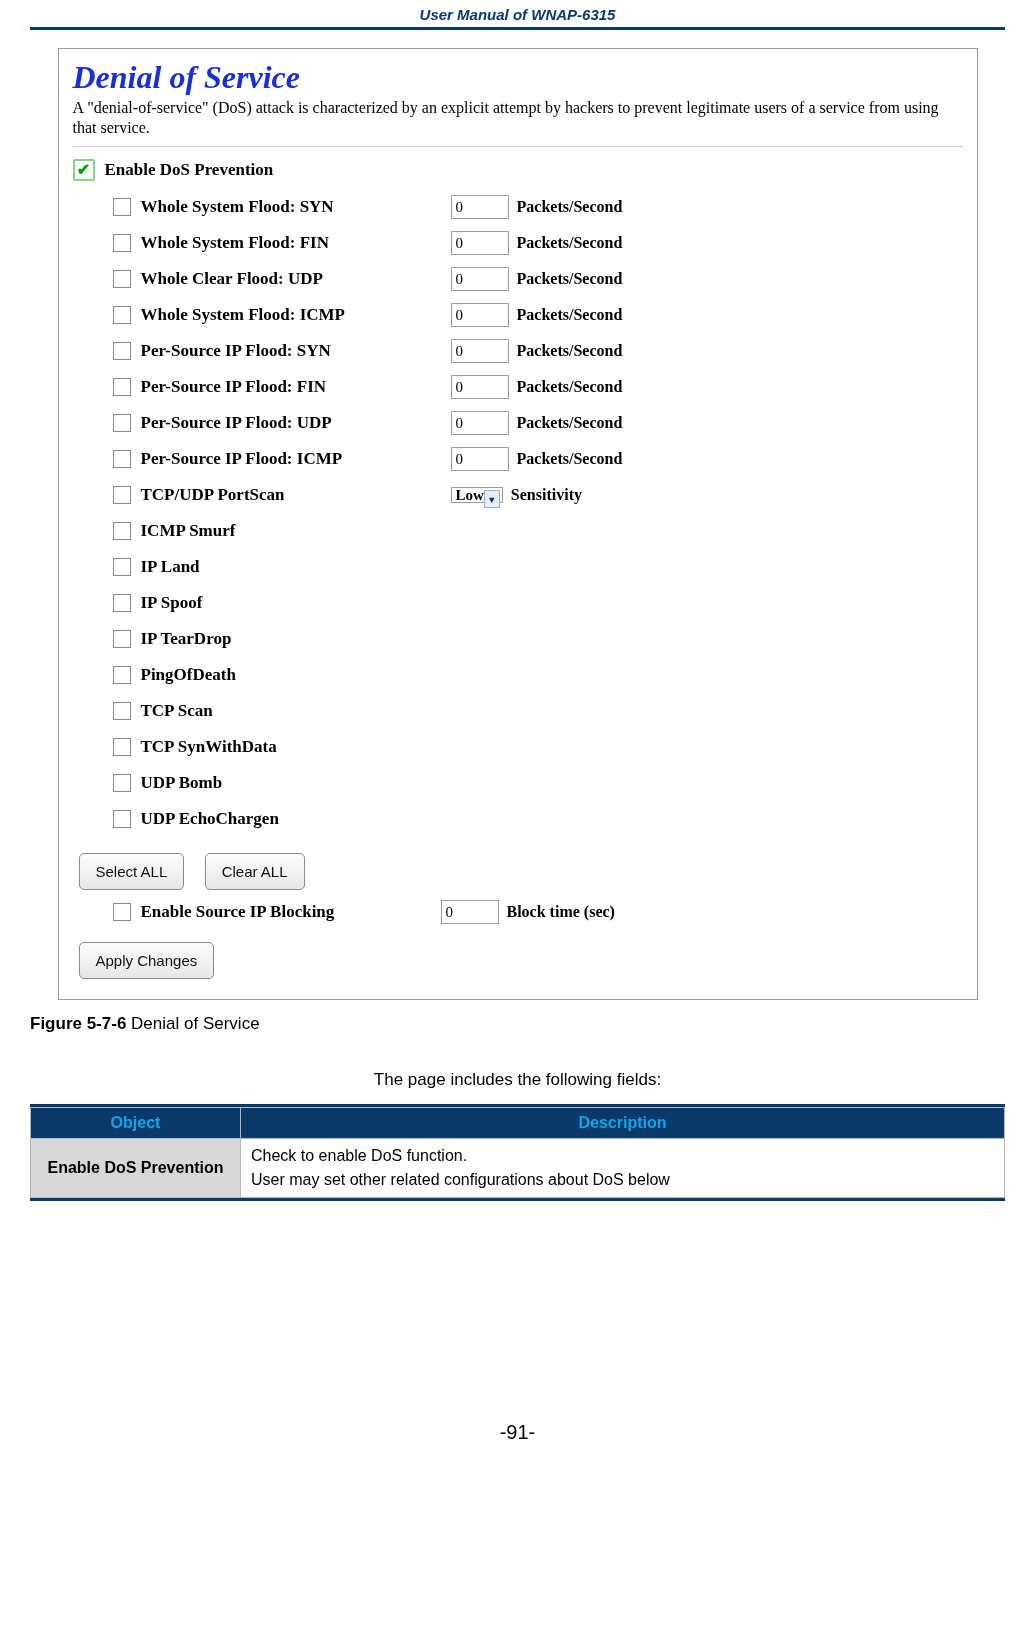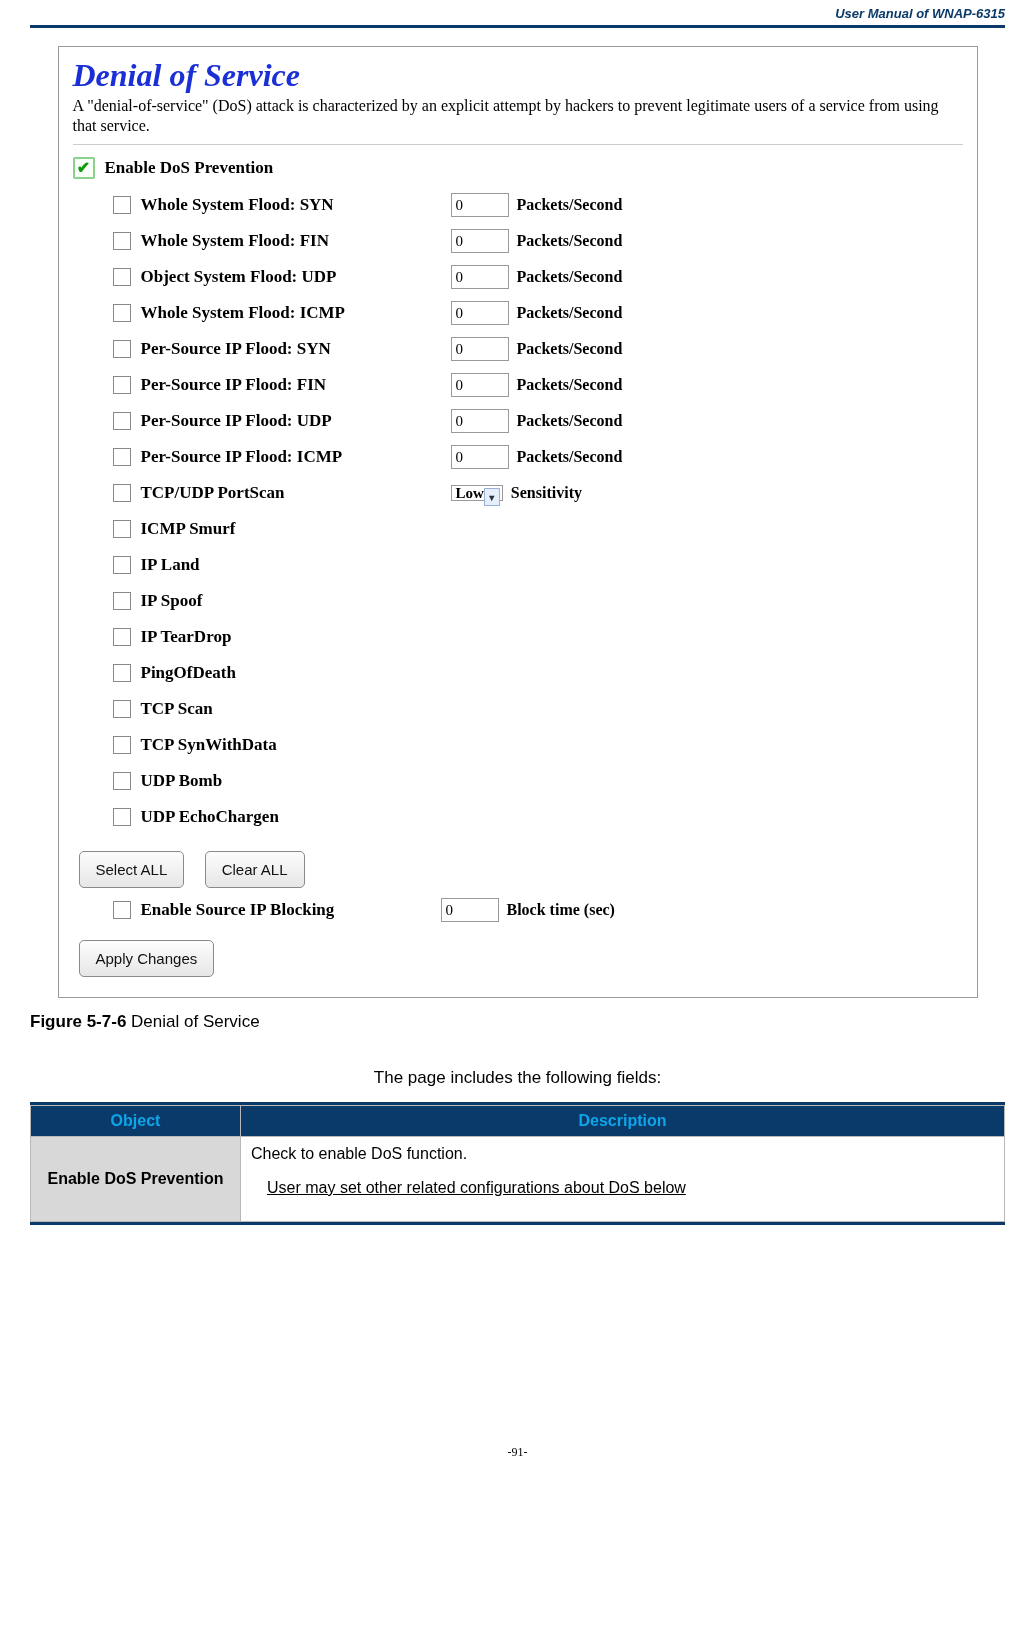--- a/index.html
+++ b/index.html
@@ -6,23 +6,23 @@
   body {
     font-family: Arial, Helvetica, sans-serif;
     background: #fff;
     width: 1035px;
     margin: 0 auto;
     padding: 0 30px;
     color: #000;
   }
   .header-bar {
     display: flex;
-    justify-content: flex-end;
+    justify-content: center;
     padding: 6px 0 4px 0;
-    font-size: 13px;
+    font-size: 15px;
     font-weight: bold;
     font-style: italic;
     color: #0a3a6a;
   }
   .header-rule {
     border: none;
     border-top: 3px solid #0a3a6a;
     margin-bottom: 18px;
   }
   .panel {
@@ -180,24 +180,23 @@
     vertical-align: top;
   }
   .desc-table td.obj-cell {
     background: #d8d8d8;
     font-weight: bold;
     text-align: center;
     vertical-align: middle;
   }
   .footer {
     text-align: center;
-    font-size: 12px;
+    font-size: 20px;
     margin-top: 220px;
     padding-bottom: 20px;
-    font-family: Liberation Serif, serif;
   }
 </style>
 </head>
 <body>
 
 <div class="header-bar">
   <span>User Manual of WNAP-6315</span>
 </div>
 <hr class="header-rule">
 
@@ -221,21 +220,21 @@
         <span class="unit">Packets/Second</span>
       </div>
       <div class="item-row">
         <span class="checkbox"></span>
         <span class="item-label">Whole System Flood: FIN</span>
         <input class="num-input" value="0" style="">
         <span class="unit">Packets/Second</span>
       </div>
       <div class="item-row">
         <span class="checkbox"></span>
-        <span class="item-label">Object System Flood: UDP</span>
+        <span class="item-label">Whole Clear Flood: UDP</span>
         <input class="num-input" value="0" style="">
         <span class="unit">Packets/Second</span>
       </div>
       <div class="item-row">
         <span class="checkbox"></span>
         <span class="item-label">Whole System Flood: ICMP</span>
         <input class="num-input" value="0" style="">
         <span class="unit">Packets/Second</span>
       </div>
       <div class="item-row">
@@ -338,21 +337,21 @@
     <tr>
       <th>Object</th>
       <th>Description</th>
     </tr>
   </thead>
   <tbody id="table-body">
         <tr>
           <td class="obj-cell">Enable DoS Prevention</td>
           <td>
             <div style="margin: 0px 0px 6px;">Check to enable DoS function.</div>
-            <div style="margin: 16px; text-decoration: underline;">User may set other related configurations about DoS below</div>
+            <div style="margin: 0px;">User may set other related configurations about DoS below</div>
           </td>
         </tr>
       </tbody>
 </table>
 </div>
 
 <div class="footer">
   <span>-91-</span>
 </div>
 

